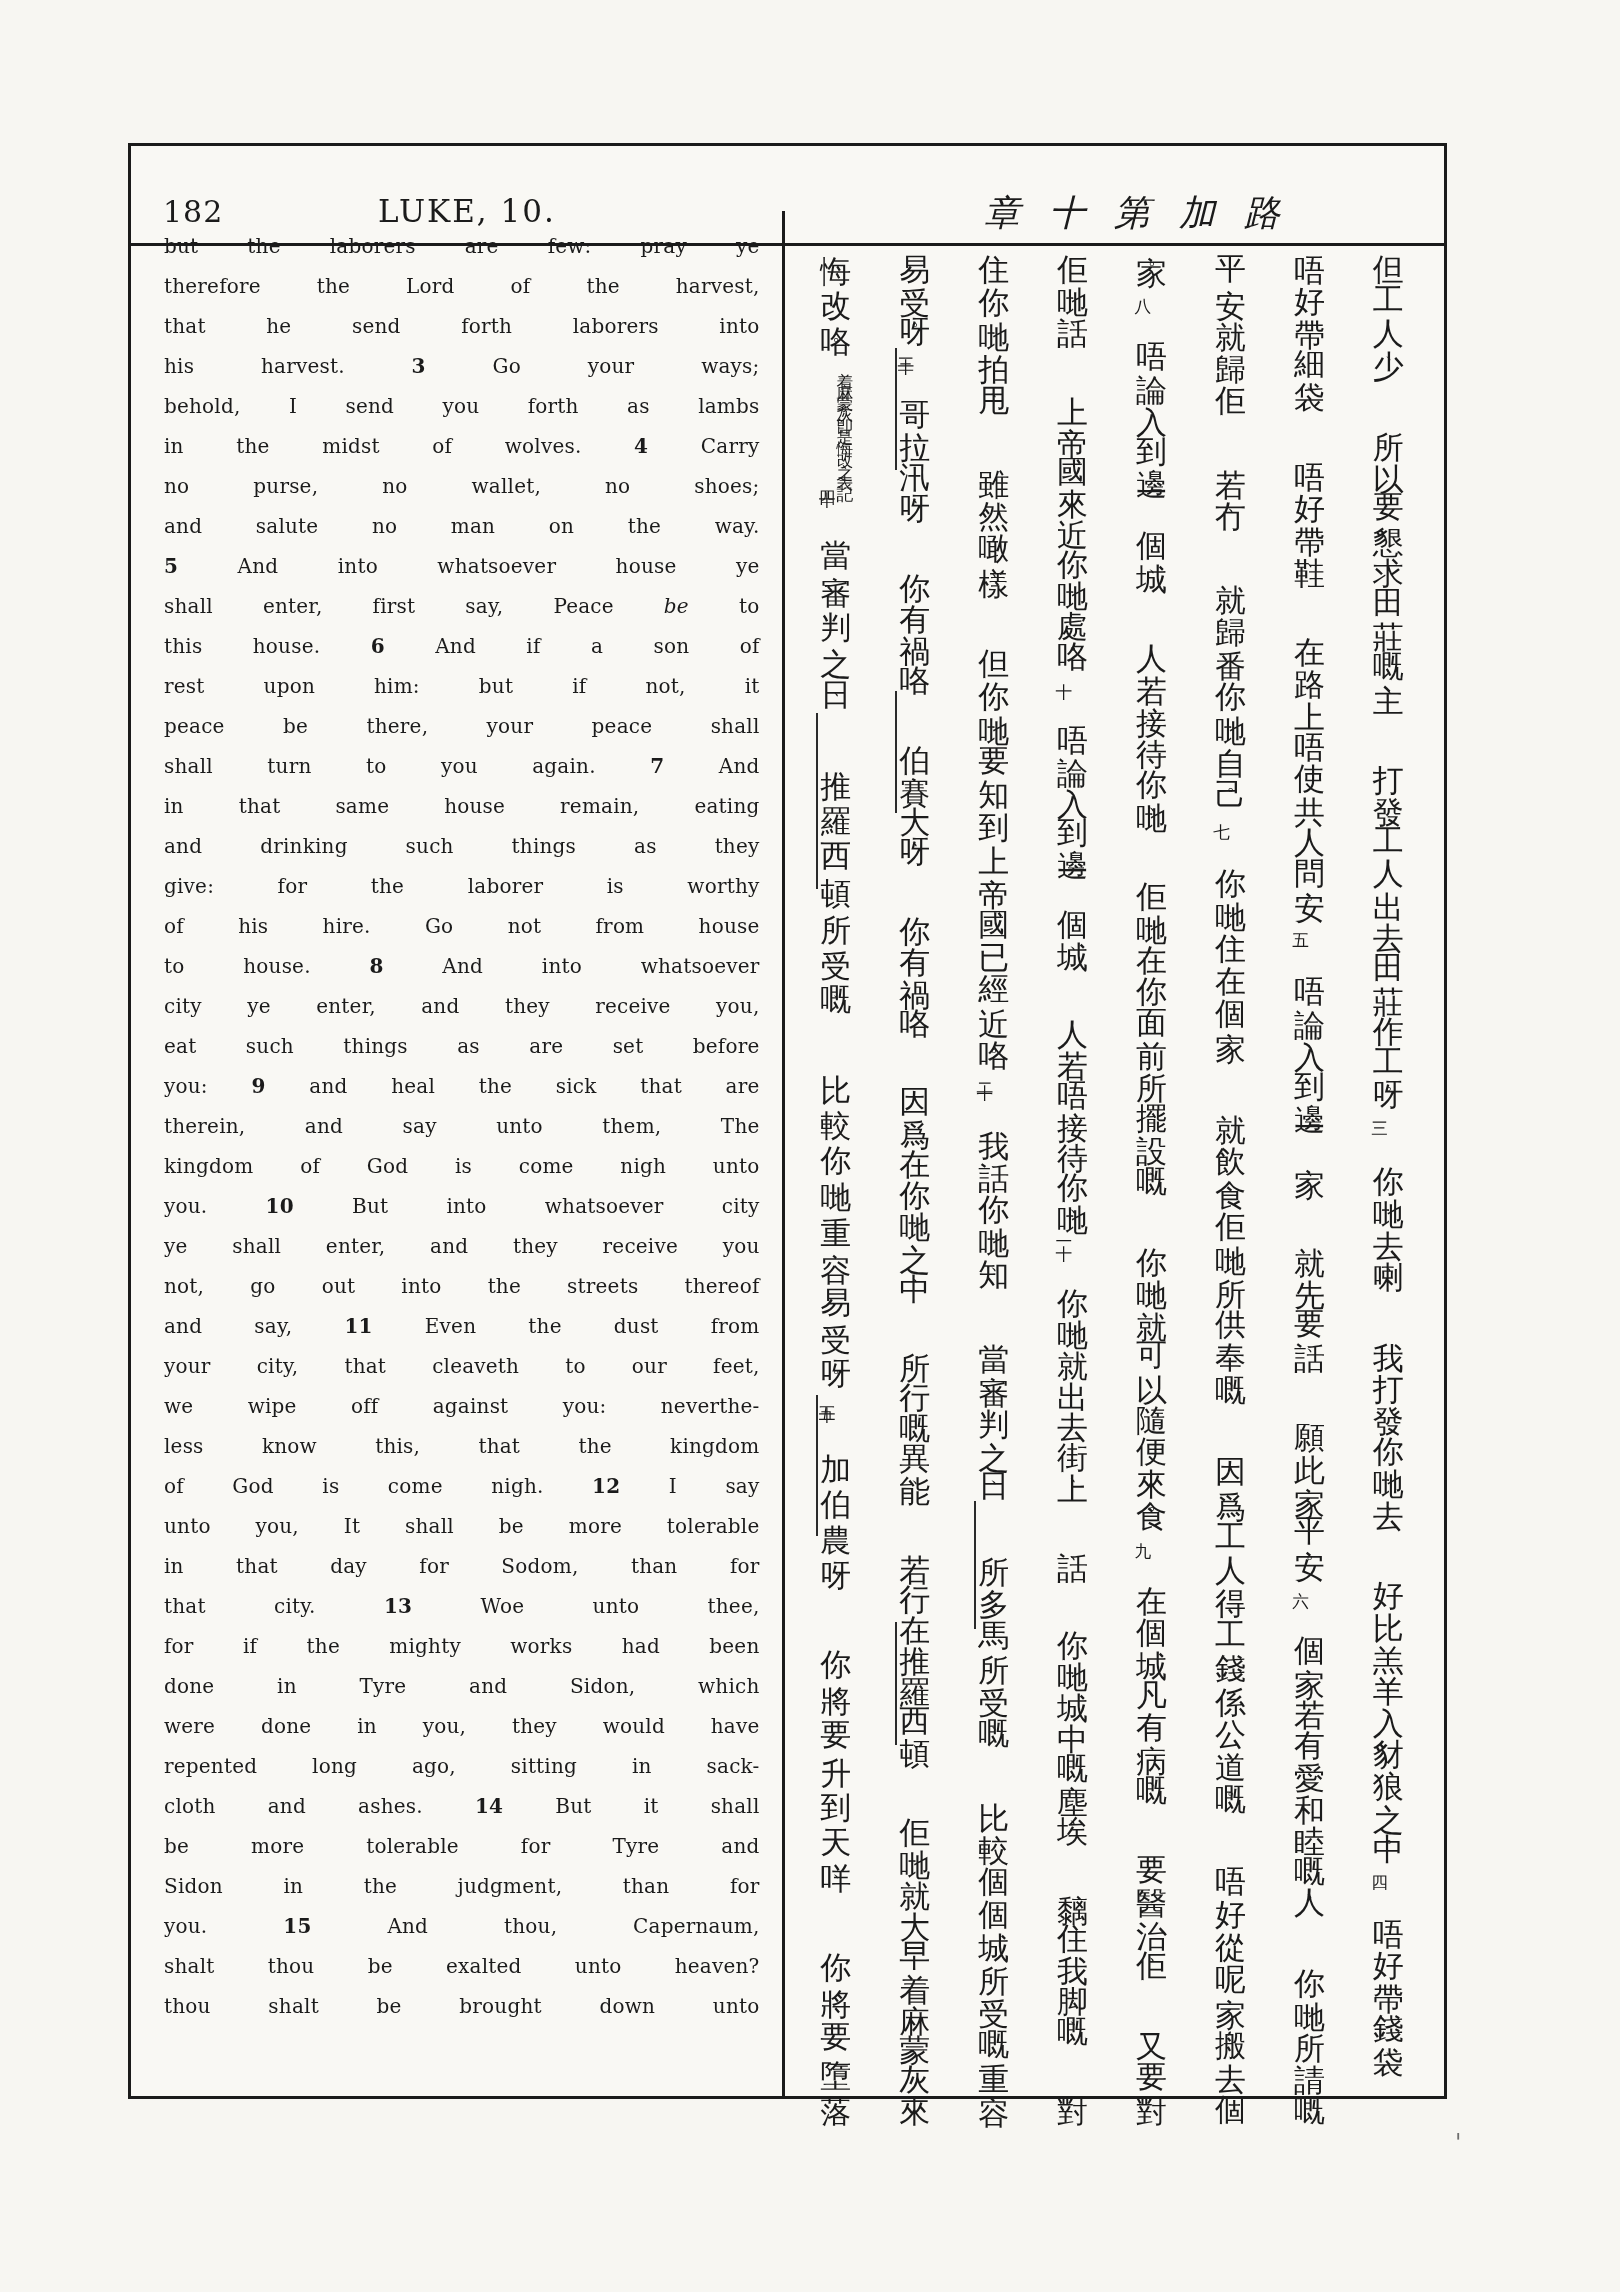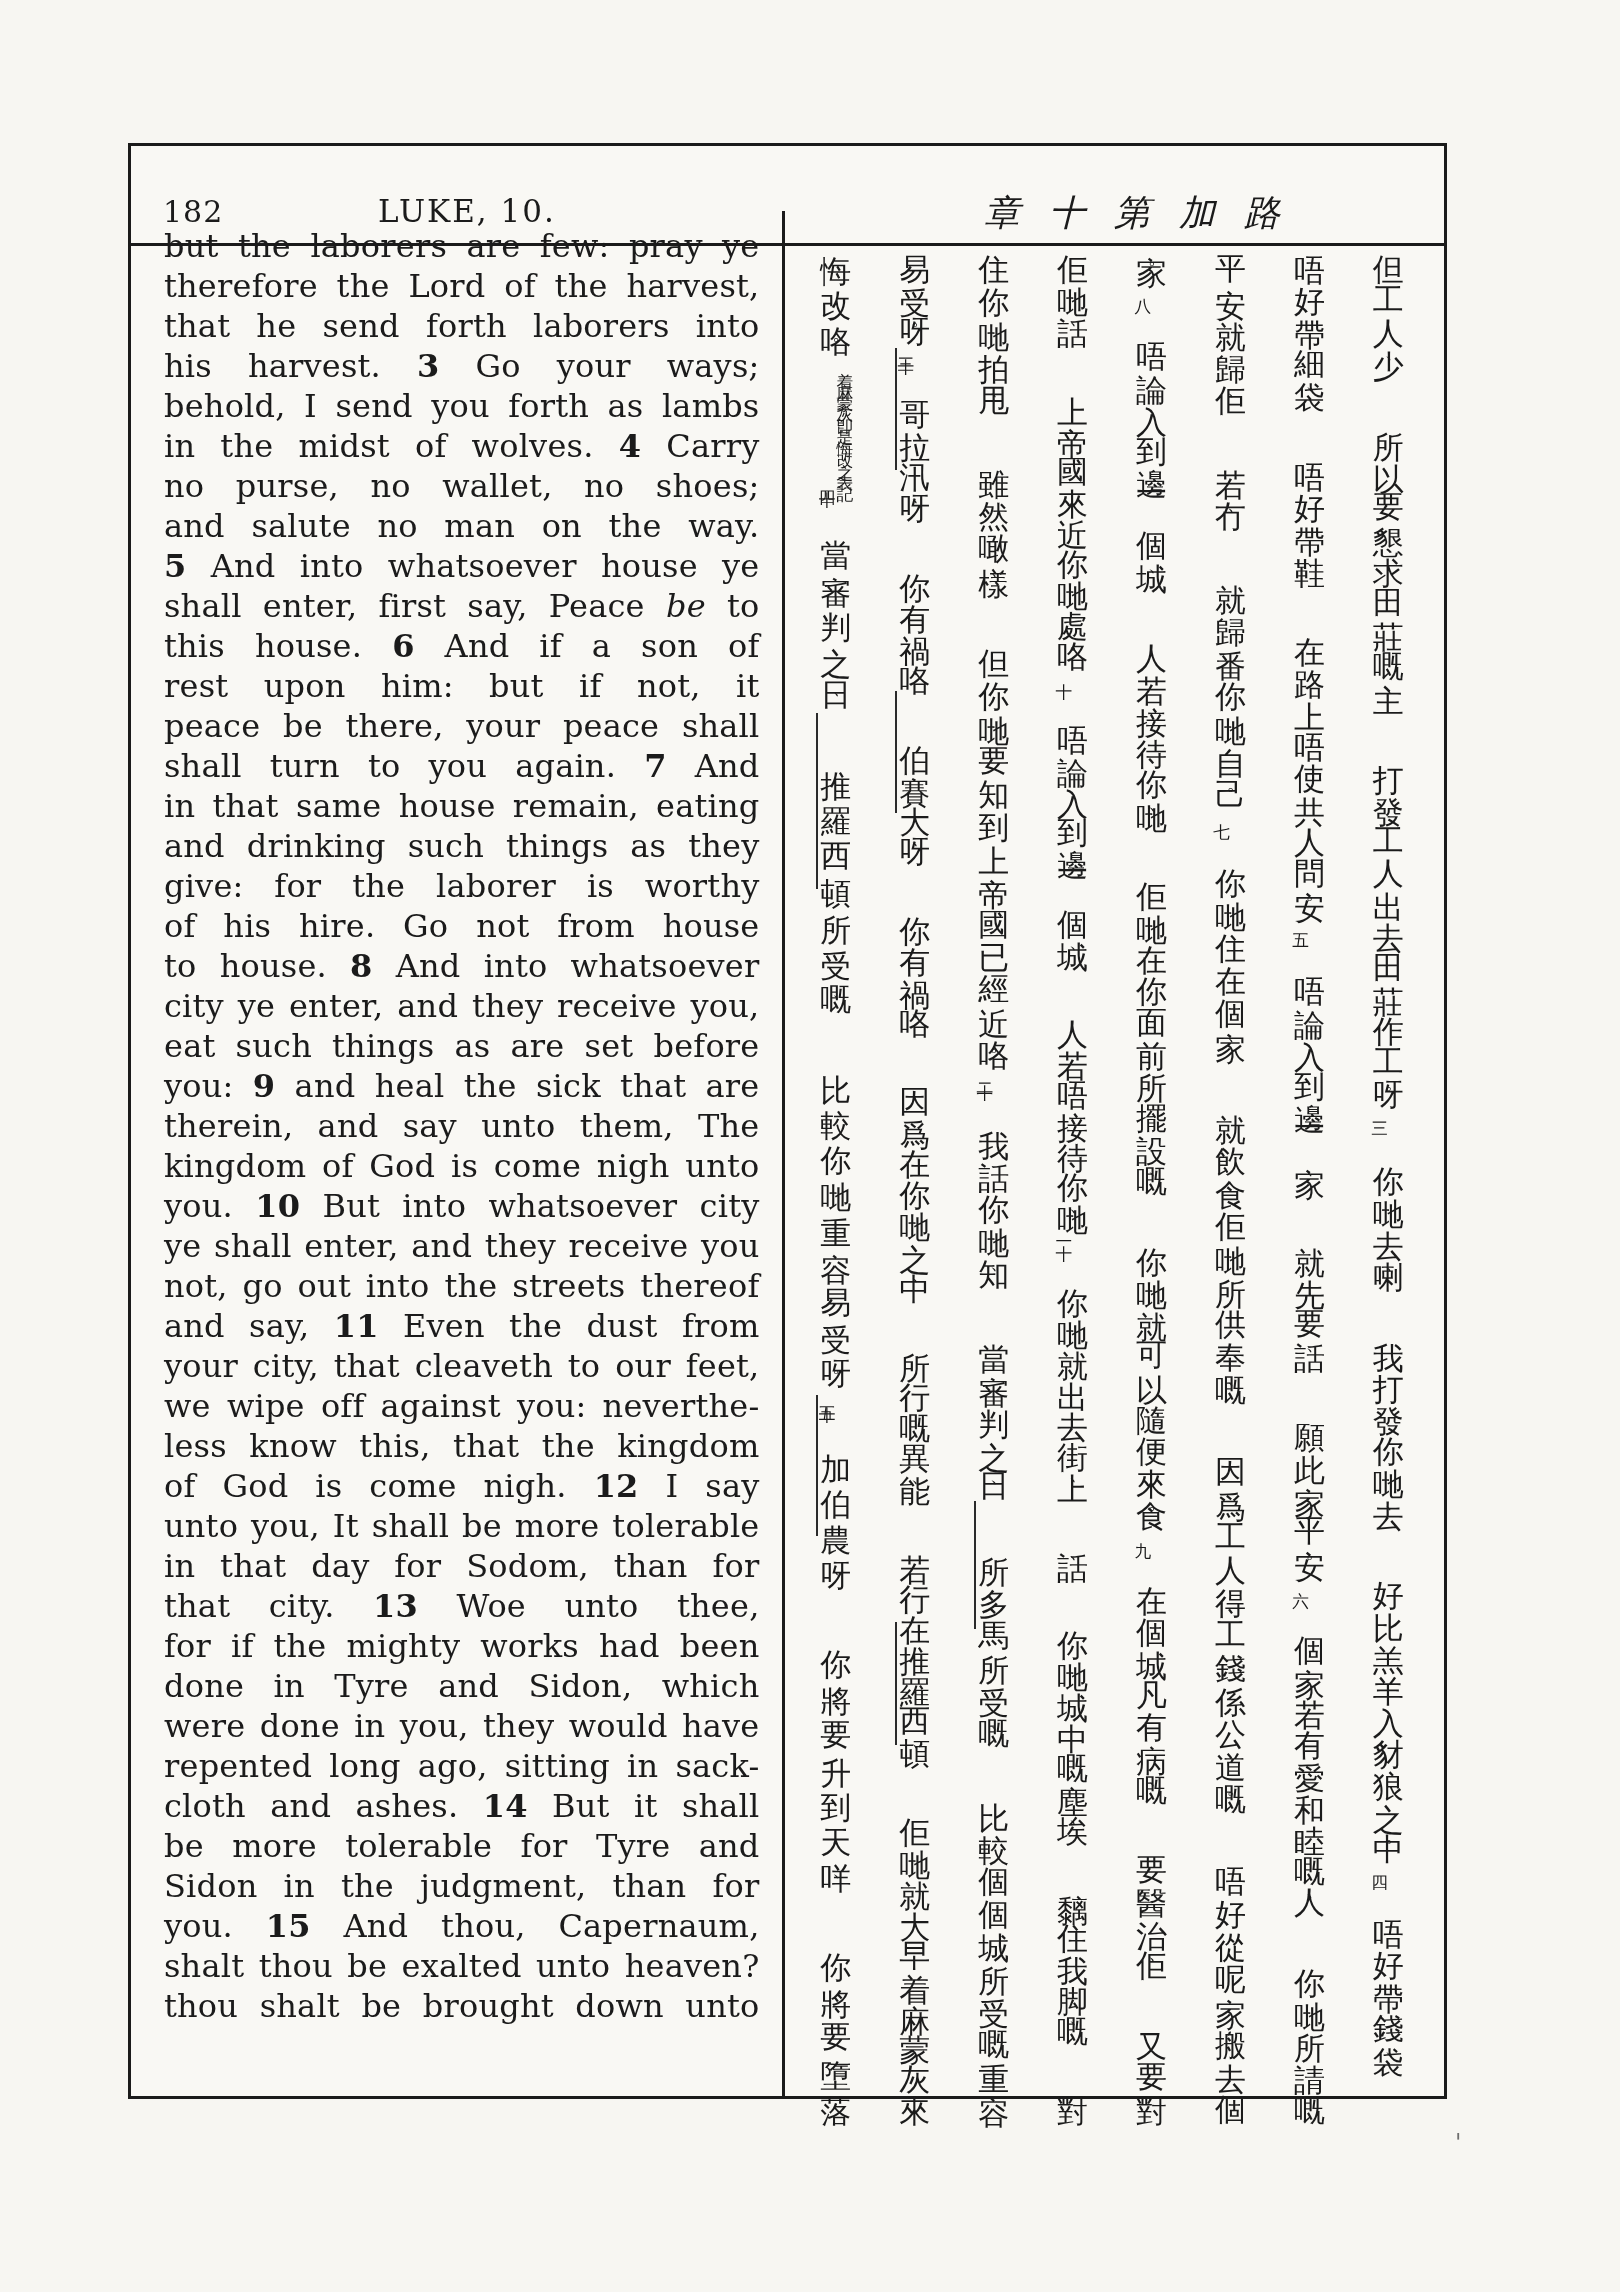--- a/index.html
+++ b/index.html
@@ -21,21 +21,21 @@
   .header{position:relative;height:61px;border-bottom:3.9px solid var(--ink);margin-top:36px;}
   .pgnum{position:absolute;left:32px;top:11.8px;font-size:30px;letter-spacing:1px;}
   .entitle{position:absolute;left:247px;top:10.8px;font-size:31px;letter-spacing:2px;}
   .zhtitle{position:absolute;left:853px;top:6.9px;font-size:36px;letter-spacing:29px;white-space:nowrap;font-style:italic;}
   .bodyrow{position:absolute;top:65px;left:0;right:0;bottom:0;}
   .encol{
     position:absolute;left:0;top:0;width:651px;height:100%;
     padding:14.7px 22.5px 0 33px;box-sizing:border-box;
   }
   .eline{
-    font-size:32px;line-height:40px;height:40px;
+    font-size:20px;line-height:40px;height:40px;
     text-align:justify;text-align-last:justify;
     letter-spacing:0.2px;
   }
   .eline b{font-weight:bold;}
   .eline i{font-style:italic;}
   .divider{position:absolute;left:651px;top:0;bottom:0;width:2.9px;background:var(--ink);}
   .zhpanel{
     position:absolute;left:654px;right:0;top:0;bottom:0;
     display:flex;flex-direction:row-reverse;
     padding:19.6px 15.7px 23.5px 11.8px;box-sizing:border-box;

